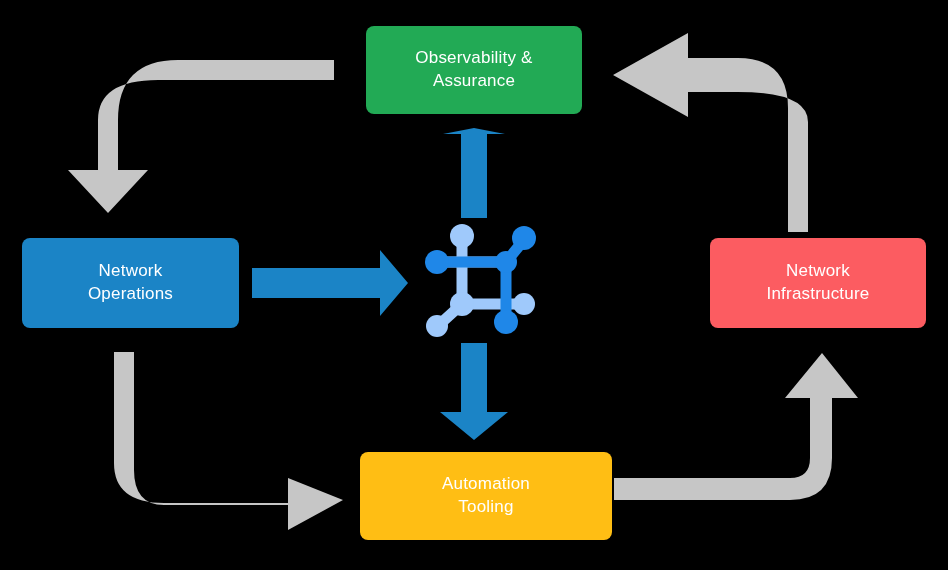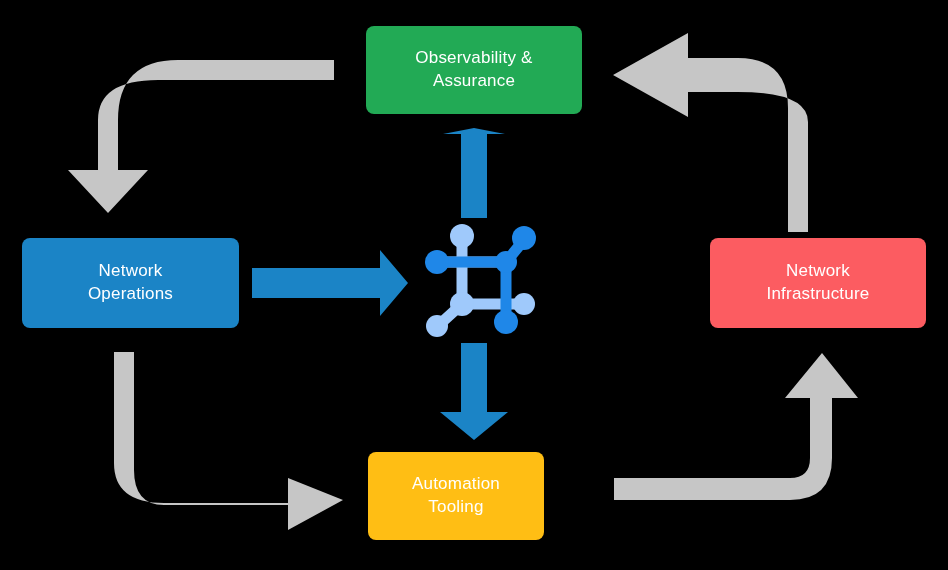--- a/index.html
+++ b/index.html
@@ -41,21 +41,21 @@
   }
   #box-network-operations {
     left: 22px;   top: 238px;  width: 217px; height: 90px;
     background: #1b84c6;
   }
   #box-network-infrastructure {
     left: 710px;  top: 238px;  width: 216px; height: 90px;
     background: #fc5c61;
   }
   #box-automation-tooling {
-    left: 368px;  top: 452px;  width: 176px; height: 88px;
+    left: 360px;  top: 452px;  width: 252px; height: 88px;
     background: #ffbe14;
   }
   .arrow-layer {
     position: absolute;
     left: 0; top: 0;
     width: 948px;
     height: 570px;
   }
   .center-icon {
     position: absolute;

